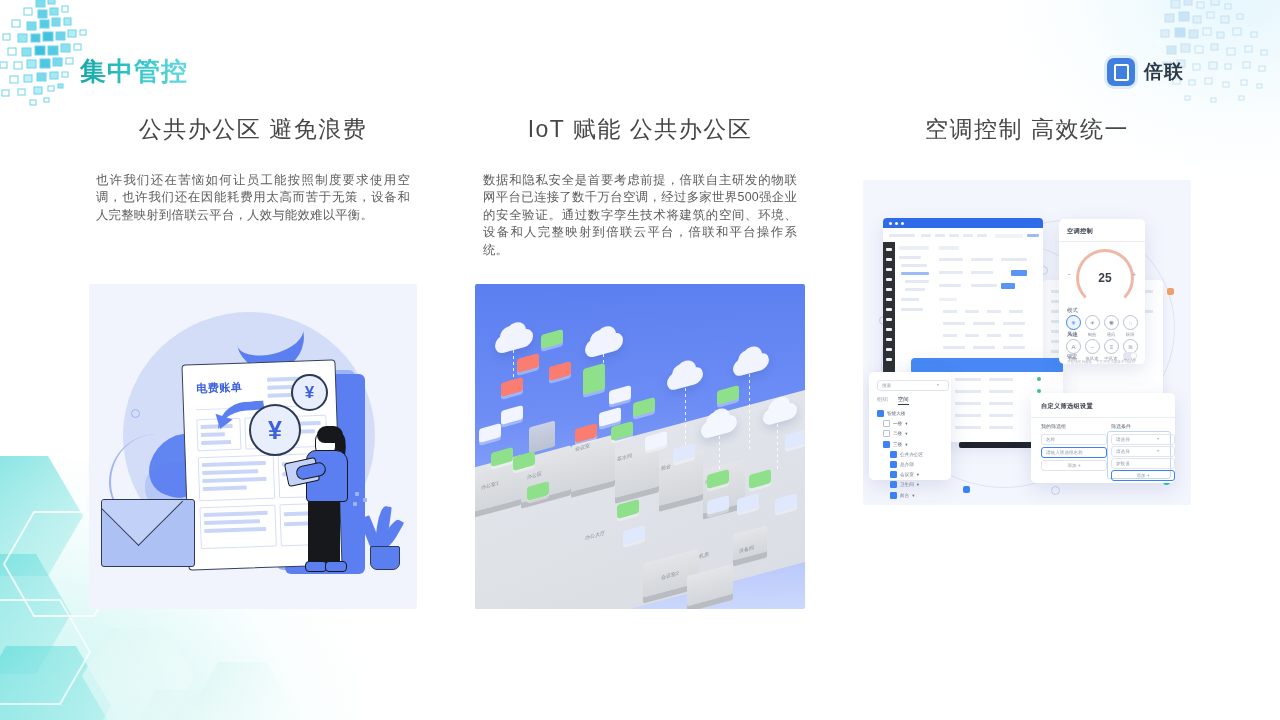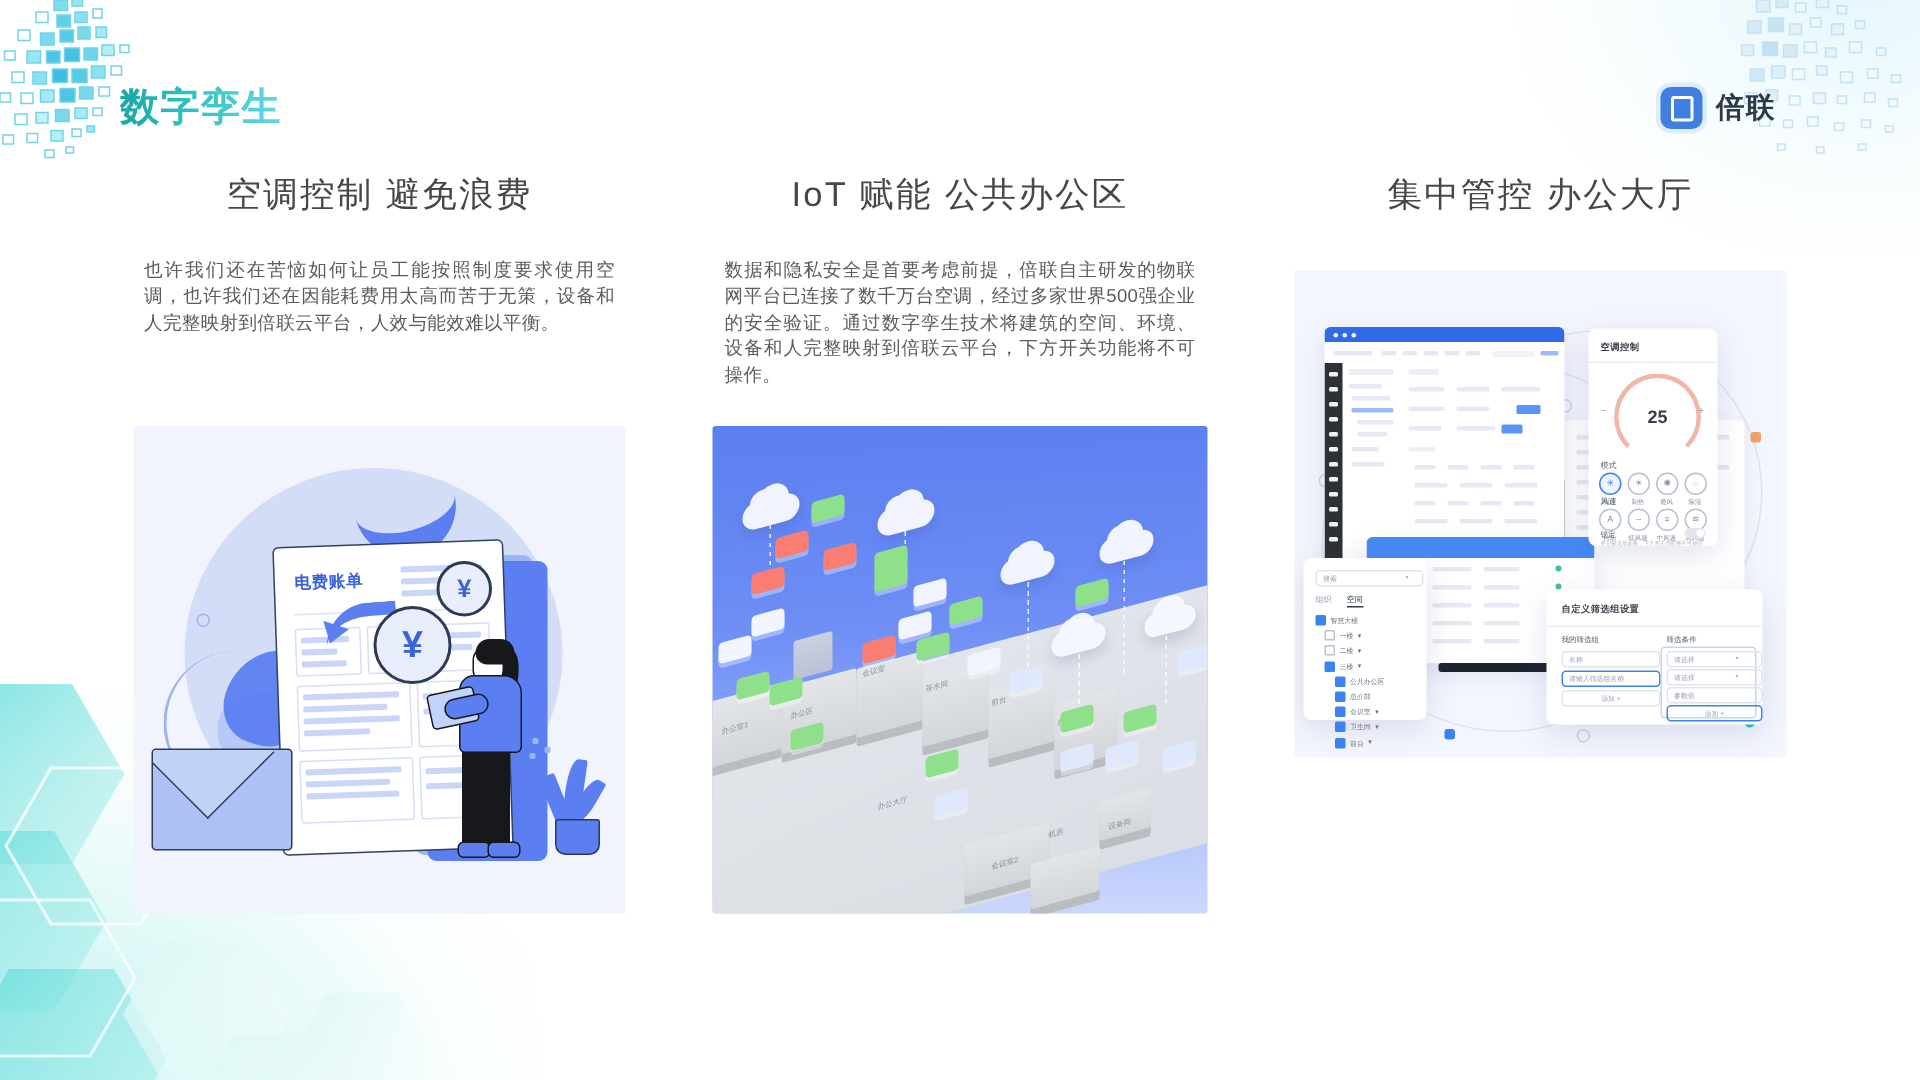--- a/index.html
+++ b/index.html
@@ -680,33 +680,33 @@
       <polygon points="6,104 76,104 111,164 76,224 6,224 -29,164" fill="url(#hexg1)" opacity=".9"></polygon>
       <polygon points="46,196 116,196 151,256 116,316 46,316 11,256" fill="url(#hexg1)" opacity=".8"></polygon>
       <polygon points="74,62 134,62 164,114 134,166 74,166 44,114" fill="none" stroke="#ffffff" stroke-width="2" opacity=".8"></polygon>
       <polygon points="40,150 100,150 130,202 100,254 40,254 10,202" fill="none" stroke="#ffffff" stroke-width="2" opacity=".7"></polygon>
       <polygon points="150,178 206,178 234,226 206,274 150,274 122,226" fill="url(#hexg2)"></polygon>
       <polygon points="196,240 252,240 280,288 252,336 196,336 168,288" fill="url(#hexg2)" opacity=".85"></polygon>
       <polygon points="258,212 306,212 330,254 306,296 258,296 234,254" fill="url(#hexg2)" opacity=".8"></polygon>
     </g>
   </svg>
 
-  <div class="slide-title">数字孪生</div>
+  <div class="slide-title">集中管控</div>
 
   <div class="brand">
     <div class="brand-mark">
       <div class="brand-mark-inner"></div>
     </div>
     <div class="brand-name">倍联</div>
   </div>
 
   <div class="columns">
 
     <div class="col">
-      <div class="col-heading">空调控制 避免浪费</div>
+      <div class="col-heading">公共办公区 避免浪费</div>
       <div class="col-body">也许我们还在苦恼如何让员工能按照制度要求使用空调，也许我们还在因能耗费用太高而苦于无策，设备和人完整映射到倍联云平台，人效与能效难以平衡。</div>
 
       <div class="col-figure fig1">
         <div class="blob"></div>
         <div class="arc"></div>
         <div class="dot-ring"></div>
         <div class="swoosh-c"></div>
         <div class="swoosh-b"></div>
         <div class="swoosh-a"></div>
 
@@ -769,21 +769,21 @@
         <div class="leaf leaf-3"></div>
         <div class="plant-pot"></div>
         <div class="sparkle" style="left:266px;top:208px;"></div>
         <div class="sparkle" style="left:274px;top:214px;"></div>
         <div class="sparkle" style="left:264px;top:218px;"></div>
       </div>
     </div>
 
     <div class="col">
       <div class="col-heading">IoT 赋能  公共办公区</div>
-      <div class="col-body">数据和隐私安全是首要考虑前提，倍联自主研发的物联网平台已连接了数千万台空调，经过多家世界500强企业的安全验证。通过数字孪生技术将建筑的空间、环境、设备和人完整映射到倍联云平台，下方开关功能将不可操作。</div>
+      <div class="col-body">数据和隐私安全是首要考虑前提，倍联自主研发的物联网平台已连接了数千万台空调，经过多家世界500强企业的安全验证。通过数字孪生技术将建筑的空间、环境、设备和人完整映射到倍联云平台，倍联和平台操作系统。</div>
 
       <div class="col-figure fig2">
 
         <div class="ground"></div>
 
         <div class="blk" style="left:-6px;  top:178px; width:52px; height:44px;"></div>
         <div class="blk" style="left:46px;  top:168px; width:50px; height:44px;"></div>
         <div class="blk" style="left:96px;  top:156px; width:44px; height:46px;"></div>
         <div class="blk" style="left:140px; top:164px; width:44px; height:44px;"></div>
         <div class="blk" style="left:184px; top:172px; width:44px; height:44px;"></div>
@@ -842,21 +842,21 @@
         <div class="chip chip-green" style="left:16px;  top:166px;"></div>
         <div class="chip chip-green" style="left:52px;  top:200px;"></div>
         <div class="chip chip-green" style="left:142px; top:218px;"></div>
         <div class="chip chip-green" style="left:38px;  top:170px;"></div>
         <div class="chip chip-red" style="left:100px; top:142px;"></div>
         <div class="chip chip-blue" style="left:148px; top:244px;"></div>
       </div>
     </div>
 
     <div class="col">
-      <div class="col-heading">集中管控 办公大厅</div>
+      <div class="col-heading">空调控制 高效统一</div>
 
       <div class="col-figure fig3">
         <div class="ring ring-a"></div>
         <div class="ring ring-b"></div>
         <div class="o-dot" style="left:96px; top:40px;  border-color:#79d3c9;"></div>
         <div class="o-dot" style="left:176px;top:86px;"></div>
         <div class="o-dot" style="left:16px; top:136px;"></div>
         <div class="o-dot" style="left:266px;top:162px;"></div>
         <div class="o-dot" style="left:188px;top:306px;"></div>
         <div class="f-dot" style="left:56px; top:76px;  background:#3fc38d;"></div>

